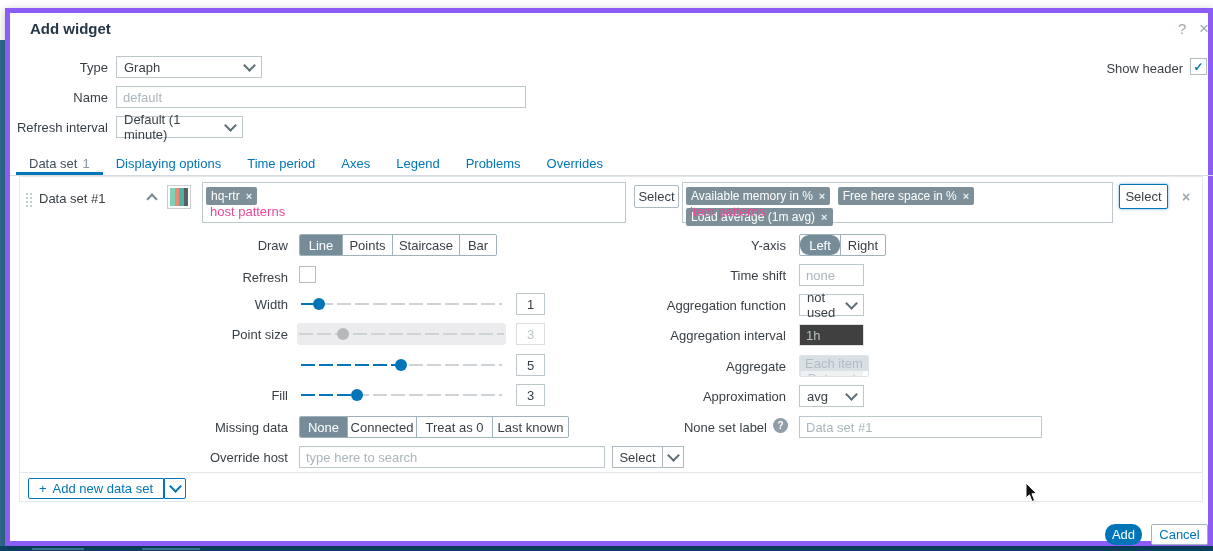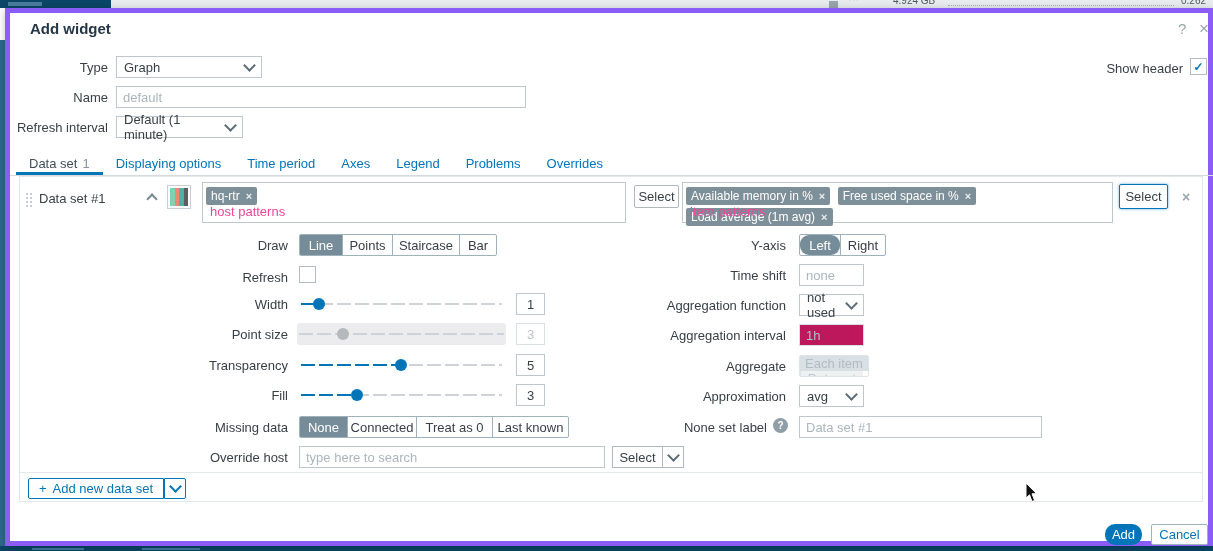--- a/index.html
+++ b/index.html
@@ -22,21 +22,21 @@
   
   .dialog{left:5px;top:8px;width:1208px;height:538px;background:#fff;border:5px solid #8b5cf6;box-shadow:0 2px 8px rgba(0,0,0,.25);}
   .dlg-title{left:20px;top:7px;font-size:15px;font-weight:bold;color:#253746;}
   .icon-btn{font-size:15px;color:#9aa7ad;line-height:1;cursor:pointer;}
   .flabel{font-size:13px;color:#383f45;text-align:right;white-space:nowrap;}
   .select{display:flex;align-items:center;justify-content:space-between;padding:0 7px;border:1px solid #bdc7cc;background:#fff;font-size:13px;color:#383f45;cursor:pointer;}
   .chev{width:7px;height:7px;border-right:2px solid #5c6d75;border-bottom:2px solid #5c6d75;transform:rotate(45deg);margin-top:-4px;flex:none;}
   .chev.blue{border-color:#0275b8;}
   input.txt{border:1px solid #bdc7cc;font-size:13px;padding:0 6px;color:#383f45;box-sizing:border-box;background:#fff;outline:none;width:100%;height:100%;}
   input.txt::placeholder{color:#aab6bc;}
-  input.txt:disabled{background:#be185d;border-color:#d9dfe2;}
+  input.txt:disabled{background:#404040;border-color:#d9dfe2;}
   .cb{border:1px solid #b2bdc3;background:#fff;display:flex;align-items:center;justify-content:center;font-size:12px;font-weight:bold;color:#0275b8;cursor:pointer;}
 
   
   .tabbar{left:0;top:139px;width:1206px;height:24px;border-bottom:1px solid #d5dbde;display:flex;padding-left:6px;}
   .tab{font-size:13px;color:#0275b8;padding:4px 13px 2px;cursor:pointer;white-space:nowrap;}
   .tab.active{color:#414f58;border-bottom:3px solid #0275b8;}
   .tab .cnt{color:#8596a0;margin-left:5px;}
 
   
   .panel{left:9px;top:163px;width:1184px;height:326px;border:1px solid #e3e8ea;background:#fff;}
@@ -80,29 +80,20 @@
   .btn-primary{display:flex;align-items:center;justify-content:center;background:#0275b8;color:#fff;font-size:13px;border-radius:10px;cursor:pointer;}
   .btn-ghost{display:flex;align-items:center;justify-content:center;background:#fff;color:#0275b8;font-size:13px;border:1px solid #9db3c2;border-radius:2px;cursor:pointer;}
 
   .cursor{left:1025px;top:483px;width:14px;height:20px;pointer-events:none;z-index:50;}
 </style>
 </head>
 <body>
 
 <div class="stage">
 
-  <div class="abs top-strip">
-    <span class="dark"></span>
-    <span class="mini"></span>
-    <span class="mini-ic"></span>
-    <span class="mini-dots">⋯</span>
-    <span class="frag" style="left:893px;">4.924 GB</span>
-    <span class="dotline"></span>
-    <span class="frag" style="left:1181px;">0.262</span>
-  </div>
   <div class="abs left-strip"></div>
   <div class="abs bottom-strip">
     <i style="left:32px;width:52px;"></i>
     <i style="left:142px;width:58px;"></i>
   </div>
 
   <div class="abs dialog">
 
     <div class="abs dlg-title">Add widget</div>
     <div class="abs icon-btn" style="left:1168px;top:8px;">?</div>
@@ -162,21 +153,21 @@
         <span class="ph">host patterns</span>
       </div>
       <div class="abs btn" style="left:614px;top:8px;width:45px;height:23px;">Select</div>
 
       <div class="ms" style="left:662px;top:5px;width:431px;height:41px;">
         <span class="tag">
           <span>Available memory in %</span>
           <span class="x">×</span>
         </span>
         <span class="tag">
-          <span>Free used space in %</span>
+          <span>Free here space in %</span>
           <span class="x">×</span>
         </span>
         <span class="tag">
           <span>Load average (1m avg)</span>
           <span class="x">×</span>
         </span>
         <span class="ph">item patterns</span>
       </div>
       <div class="abs btn focus" style="left:1099px;top:7px;width:49px;height:25px;">Select</div>
       <span class="abs ds-remove">×</span>
@@ -200,21 +191,20 @@
       </div>
       <div class="num" style="left:496px;top:116px;"><input class="txt" style="text-align: center; padding: 0px;" type="text" value="1"></div>
 
       <div class="abs flabel" style="left:0;width:268px;top:150px;">Point size</div>
       <div class="slider dis" style="left:277px;top:146px;width:209px;">
         <span class="track"></span>
           <span class="knob" style="left:46px;"></span>
       </div>
       <div class="num" style="left:496px;top:146px;"><input class="txt" style="text-align: center; padding: 0px; color: rgb(188, 197, 202); background: rgb(255, 255, 255); border-color: rgb(217, 223, 226);" type="text" disabled="" value="3"></div>
 
-      <div class="abs flabel" style="left:0;width:268px;top:181px;">Transparency</div>
       <div class="slider" style="left:279px;top:177px;width:205px;">
         <span class="track"></span>
           <span class="prog" style="width:100px;"></span>
           <span class="knob" style="left:102px;"></span>
       </div>
       <div class="num" style="left:496px;top:177px;"><input class="txt" style="text-align: center; padding: 0px;" type="text" value="5"></div>
 
       <div class="abs flabel" style="left:0;width:268px;top:211px;">Fill</div>
       <div class="slider" style="left:279px;top:207px;width:205px;">
         <span class="track"></span>

